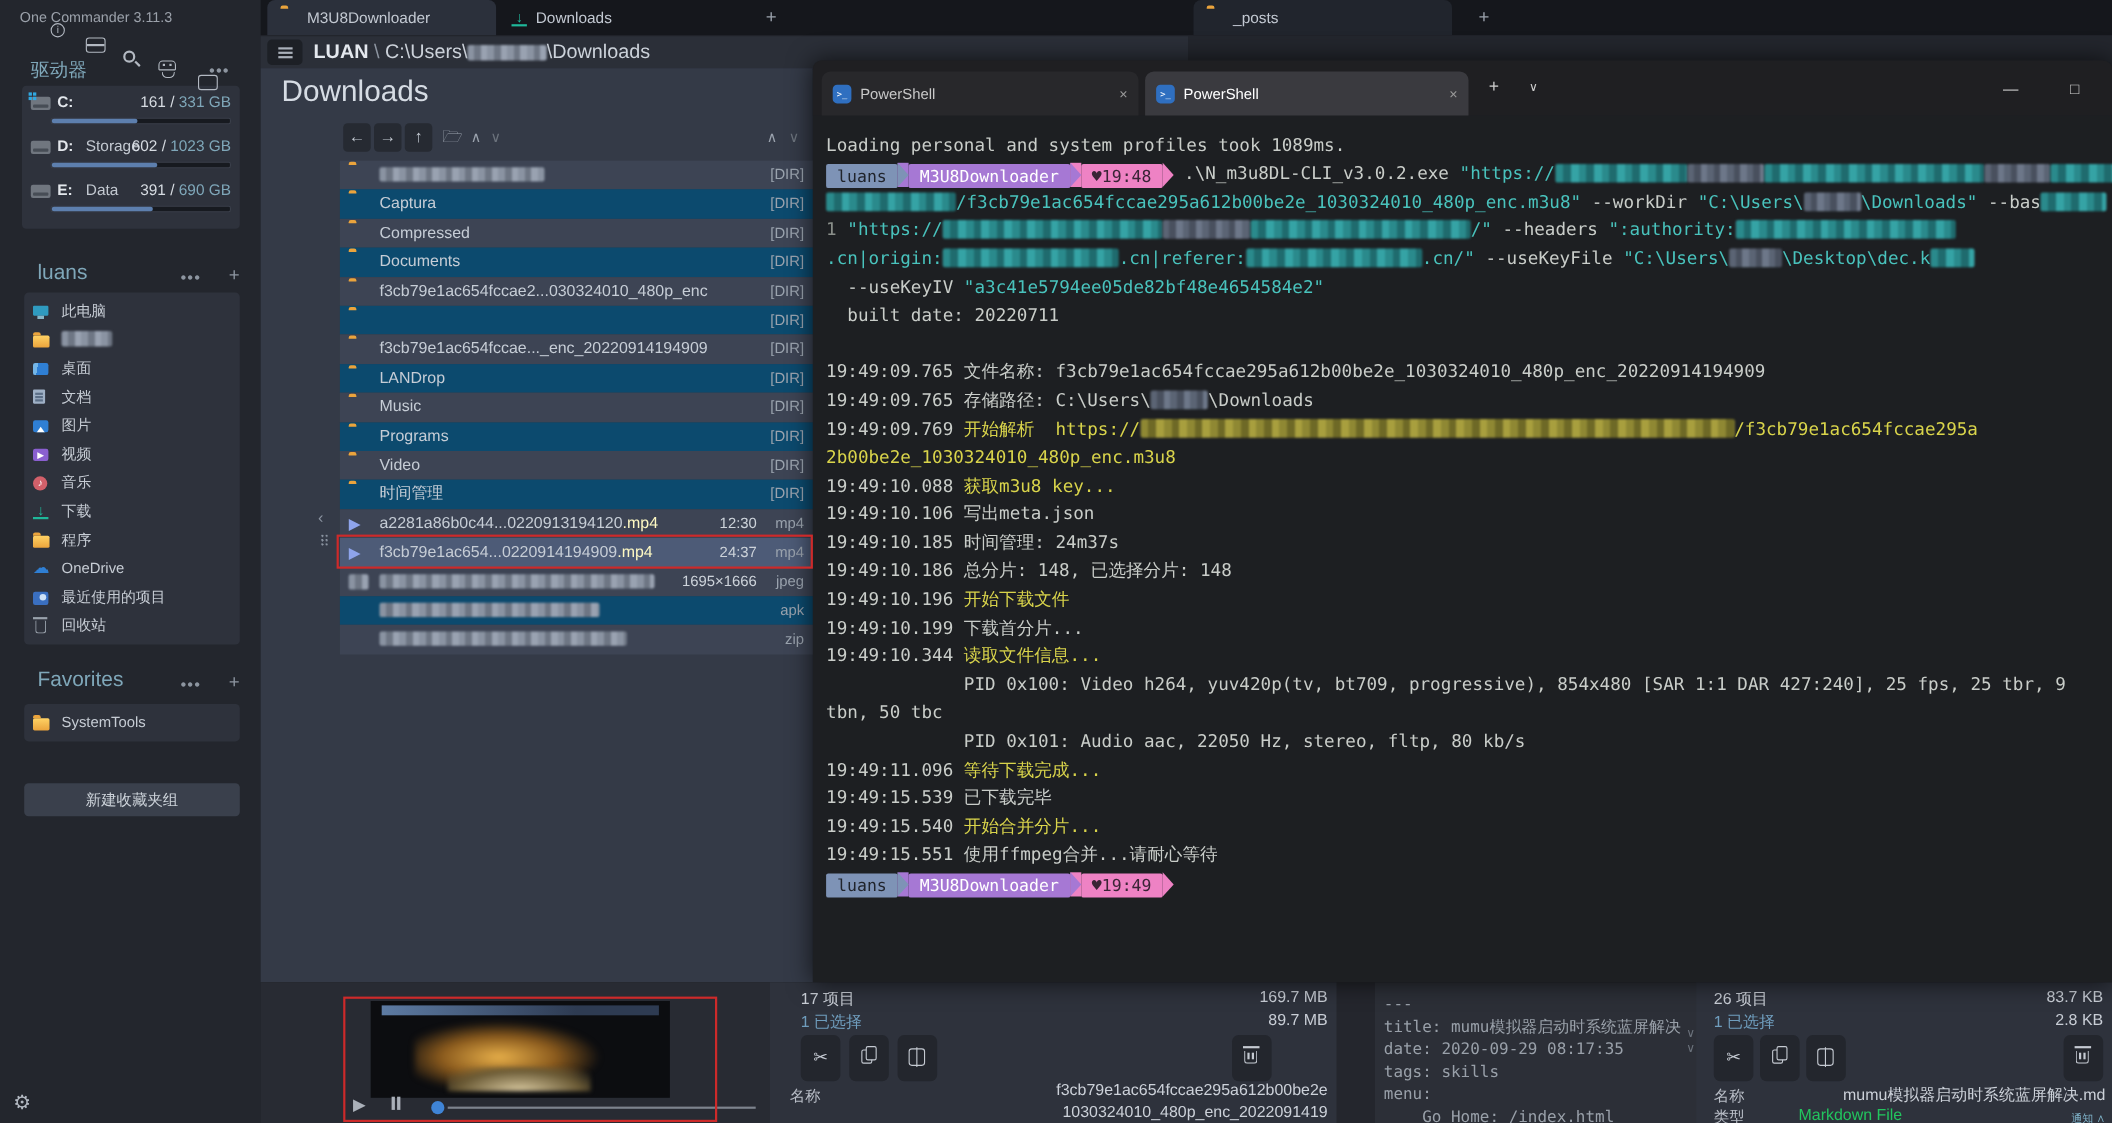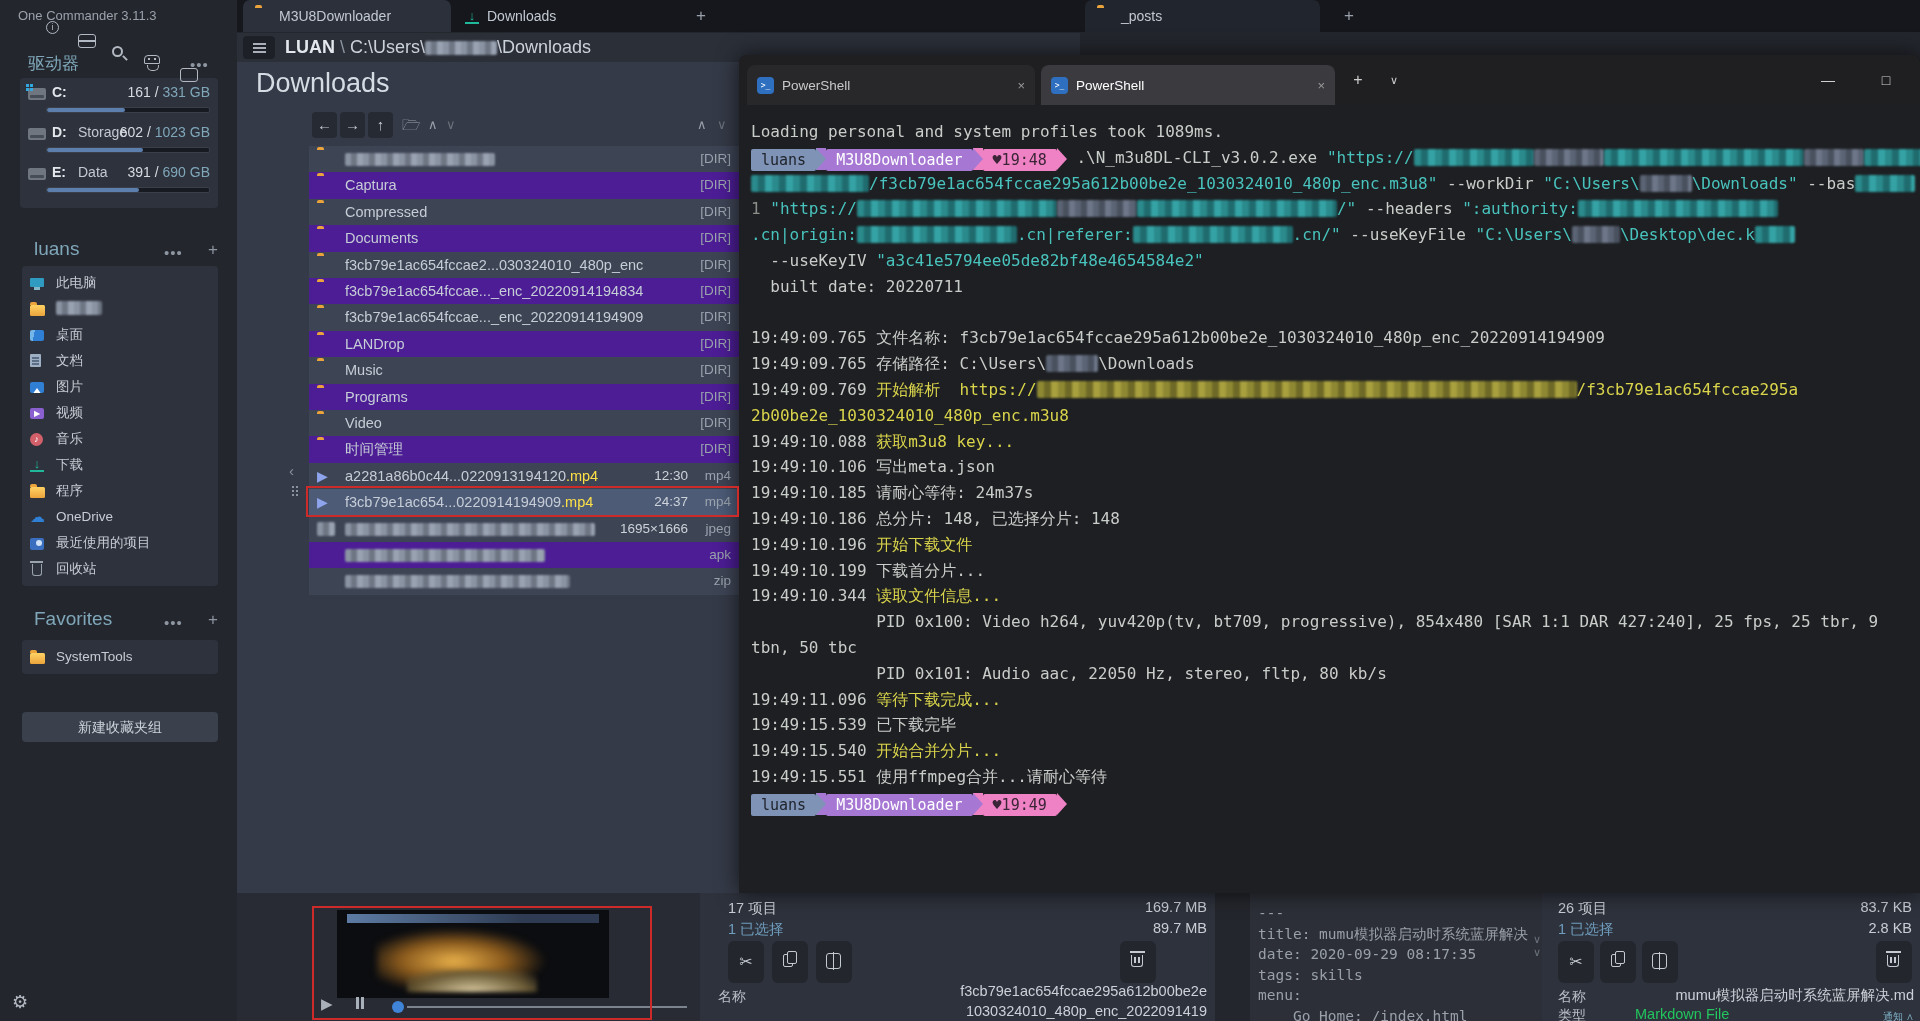--- a/index.html
+++ b/index.html
@@ -75,26 +75,26 @@
   .fi-search::after{content:"";position:absolute;left:8px;top:9px;width:6px;height:2px;background:#b3b9c2;transform:rotate(45deg);}
   .fi-robot{width:16px;height:9px;border:1.5px solid #b3b9c2;border-radius:4px 4px 1px 1px;box-sizing:border-box;position:relative;}
   .fi-robot::before{content:"";position:absolute;left:3px;top:2px;width:2px;height:2px;background:#b3b9c2;box-shadow:6px 0 #b3b9c2;}
   .fi-robot::after{content:"";position:absolute;left:2px;top:9px;width:10px;height:5px;border:1.5px solid #b3b9c2;border-radius:0 0 5px 5px;border-top:none;}
   
   #filepanel{left:237px;top:62px;width:502px;height:831px;background:#343a47;overflow:hidden;}
   #fp-heading{left:19px;top:6px;font-size:27px;color:#d6dce4;}
   .nav-btn{position:absolute;top:0;width:25px;height:26px;background:#262a32;border-radius:4px;color:#c3c9d1;font-size:15px;text-align:center;line-height:26px;}
   .nav-glyph{position:absolute;top:0;color:#9aa2ad;font-size:13px;line-height:26px;}
   .frow{position:absolute;left:72px;width:430px;height:26.4px;}
-  .frow.odd{background:#4c1d95;}
+  .frow.odd{background:#0c4a6e;}
   .frow.even{background:#3d4454;}
   .frow.selected{background:#4d5b77;}
   .frow .fic{position:absolute;left:8px;top:4px;width:18px;height:18px;}
   .frow .fname{position:absolute;left:36px;top:0;line-height:26.4px;font-size:14.5px;color:#c6cdd6;white-space:nowrap;}
-  .frow .fext{color:#fde047;margin-top:27px;}
+  .frow .fext{color:#fef9c3;margin-top:27px;}
   .frow .fextra{position:absolute;right:51px;top:0;line-height:26.4px;font-size:13.5px;color:#cdd3da;}
   .frow .ftype{position:absolute;right:8px;top:0;line-height:26.4px;font-size:13.5px;color:#9aa3ae;}
   .play-tri{color:#8ea4ec;font-size:14px;line-height:18px;}
   .blob{width:15px;height:15px;border-radius:3px;filter:blur(1.5px);margin-top:1px;}
   .gutter{color:#8a93a0;}
   .dots6{width:6px;height:10px;background:radial-gradient(circle 1px at 1px 1px,#8a93a0 1px,transparent 1.2px);background-size:4px 4px;}
   
   #bottom{left:237px;top:893px;width:1683px;height:128px;background:#24262d;}
   #thumb-zone{left:0;top:0;width:463px;height:128px;background:#282b33;}
   #thumb{left:100px;top:17px;width:272px;height:88px;background:#0c0d10;overflow:hidden;}
@@ -343,21 +343,20 @@
           <span class="fname">Documents</span>
           <span class="ftype">[DIR]</span>
         </div>
         <div class="frow even" style="top: 105.6px;">
           <span class="fic"><span class="ic-folder"></span></span>
           <span class="fname">f3cb79e1ac654fccae2...030324010_480p_enc</span>
           <span class="ftype">[DIR]</span>
         </div>
         <div class="frow odd" style="top: 132px;">
           <span class="fic"><span class="ic-folder"></span></span>
-          <span class="fname">f3cb79e1ac654fccae..._enc_20220914194834</span>
           <span class="ftype">[DIR]</span>
         </div>
         <div class="frow even" style="top: 158.4px;">
           <span class="fic"><span class="ic-folder"></span></span>
           <span class="fname">f3cb79e1ac654fccae..._enc_20220914194909</span>
           <span class="ftype">[DIR]</span>
         </div>
         <div class="frow odd" style="top: 184.8px;">
           <span class="fic"><span class="ic-folder"></span></span>
           <span class="fname">LANDrop</span>
@@ -511,21 +510,21 @@
         <div class="tl"><span class="t-s">.cn|origin:</span><span class="cz teal" style="width: 160px;"></span><span class="t-s">.cn|referer:</span><span class="cz teal" style="width: 160px;"></span><span class="t-s">.cn/" </span><span class="t-p">--useKeyFile </span><span class="t-s">"C:\Users\</span><span class="cz gray" style="width: 48px;"></span><span class="t-s">\Desktop\dec.k</span><span class="cz teal" style="width: 40px;"></span></div>
         <div class="tl"><span class="t-p">  --useKeyIV </span><span class="t-s">"a3c41e5794ee05de82bf48e4654584e2"</span></div>
         <div class="tl"><span class="t-p">  built date: 20220711</span></div>
         <div class="tl"></div>
         <div class="tl"><span class="t-p">19:49:09.765 文件名称: f3cb79e1ac654fccae295a612b00be2e_1030324010_480p_enc_20220914194909</span></div>
         <div class="tl"><span class="t-p">19:49:09.765 存储路径: C:\Users\</span><span class="cz gray" style="width: 52px;"></span><span class="t-p">\Downloads</span></div>
         <div class="tl"><span class="t-p">19:49:09.769 </span><span class="t-y">开始解析  https://</span><span class="cz yel" style="width: 540px;"></span><span class="t-y">/f3cb79e1ac654fccae295a</span></div>
         <div class="tl"><span class="t-y">2b00be2e_1030324010_480p_enc.m3u8</span></div>
         <div class="tl"><span class="t-p">19:49:10.088 </span><span class="t-y">获取m3u8 key...</span></div>
         <div class="tl"><span class="t-p">19:49:10.106 写出meta.json</span></div>
-        <div class="tl"><span class="t-p">19:49:10.185 请耐心等待: 24m37s</span></div>
+        <div class="tl"><span class="t-p">19:49:10.185 时间管理: 24m37s</span></div>
         <div class="tl"><span class="t-p">19:49:10.186 总分片: 148, 已选择分片: 148</span></div>
         <div class="tl"><span class="t-p">19:49:10.196 </span><span class="t-y">开始下载文件</span></div>
         <div class="tl"><span class="t-p">19:49:10.199 下载首分片...</span></div>
         <div class="tl"><span class="t-p">19:49:10.344 </span><span class="t-y">读取文件信息...</span></div>
         <div class="tl"><span class="t-p">             PID 0x100: Video h264, yuv420p(tv, bt709, progressive), 854x480 [SAR 1:1 DAR 427:240], 25 fps, 25 tbr, 9</span></div>
         <div class="tl"><span class="t-p">tbn, 50 tbc</span></div>
         <div class="tl"><span class="t-p">             PID 0x101: Audio aac, 22050 Hz, stereo, fltp, 80 kb/s</span></div>
         <div class="tl"><span class="t-p">19:49:11.096 </span><span class="t-y">等待下载完成...</span></div>
         <div class="tl"><span class="t-p">19:49:15.539 已下载完毕</span></div>
         <div class="tl"><span class="t-p">19:49:15.540 </span><span class="t-y">开始合并分片...</span></div>

